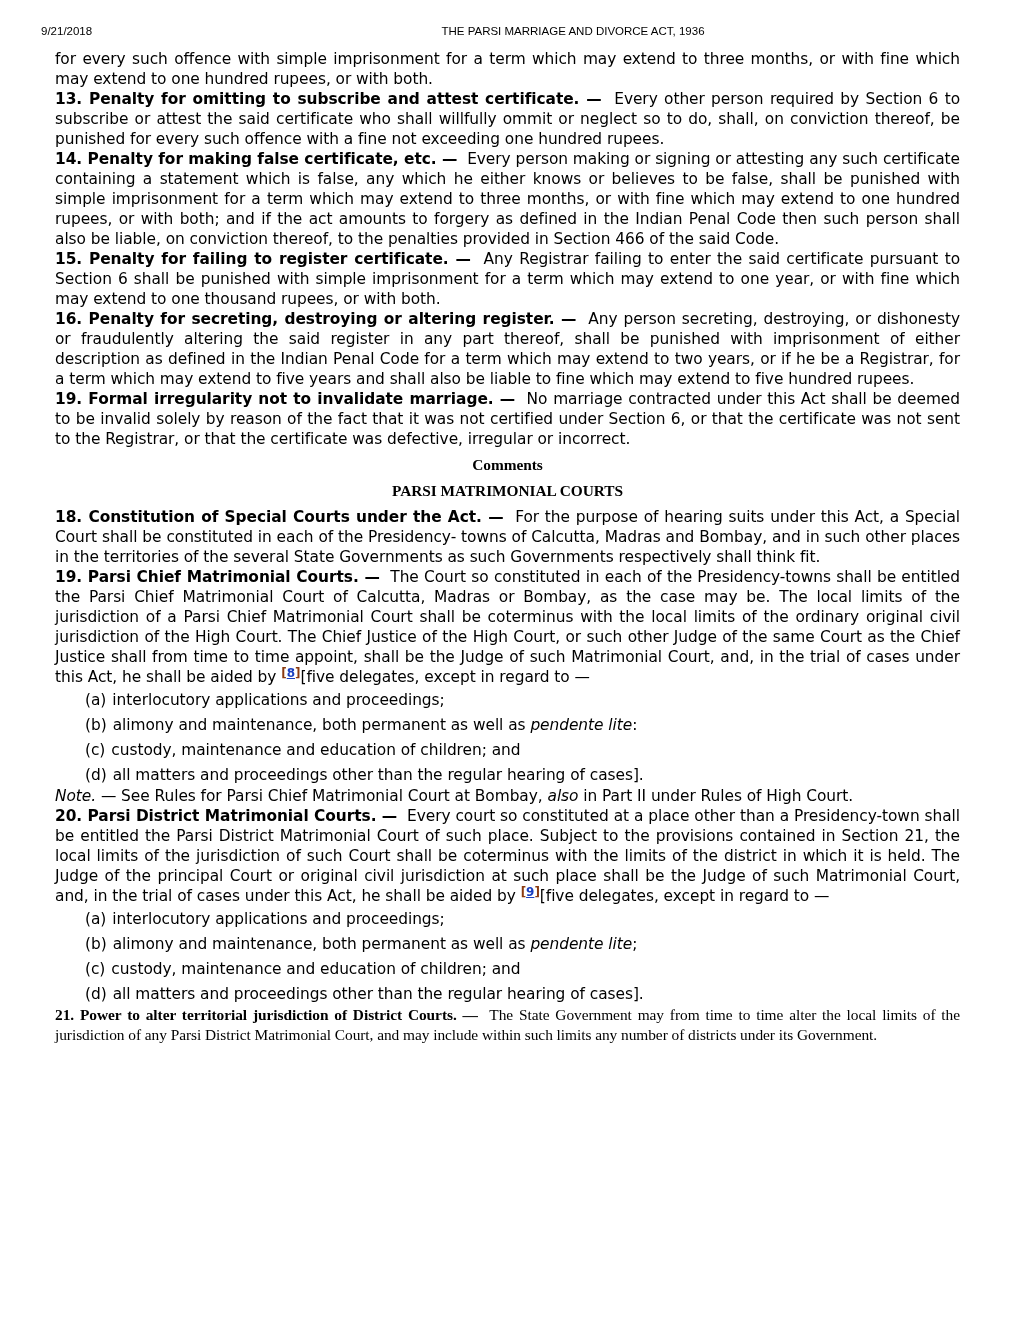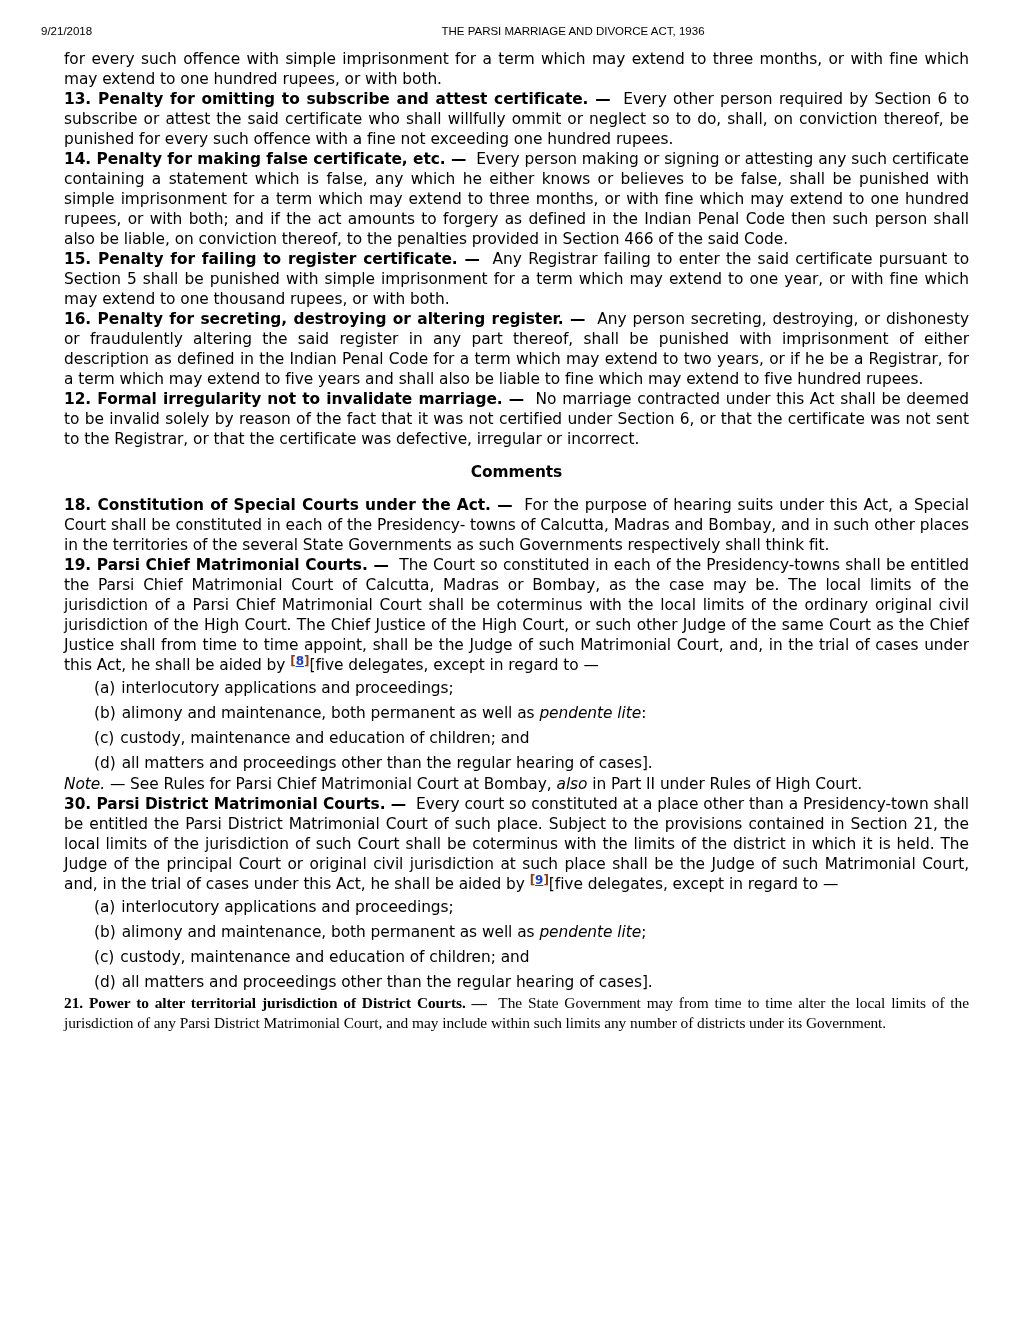--- a/index.html
+++ b/index.html
@@ -1,26 +1,26 @@
 <!DOCTYPE html>
 <html><head>
 <meta charset="utf-8">
 <style>
   html, body { margin: 0; padding: 0; background: #ffffff; }
   body { width: 1020px; height: 1320px; position: relative; overflow: hidden; color: #000; }
   .hdr { position: absolute; top: 25px; left: 8px; width: 1020px; height: 16px;
          font-family: "Liberation Sans", sans-serif; font-size: 11.5px; color: #000; }
   .hdr .date { position: absolute; left: 33px; top: 0; }
   .hdr .title { position: absolute; left: 0; width: 1130px; text-align: center; top: 0; }
-  .page { position: absolute; top: 49px; left: 64px; width: 905px;
+  .page { position: absolute; top: 49px; left: 55px; width: 905px;
           font-family: "DejaVu Sans", sans-serif; font-size: 15.4px; line-height: 20px;
           letter-spacing: -0.05px; }
   .p { text-align: justify; margin: 0; }
   .b { font-weight: bold; }
-  .center { text-align: center; margin: 13px; }
+  .center { text-align: center; margin: 6px; font-family: Liberation Serif, serif; }
   .items { margin: 3px 0 2px 0; padding: 0; list-style: none; }
   .items li { margin: 0 0 5px 30px; line-height: 20px; }
   .items li .lbl { margin-right: 6px; }
   .fn { font-weight: bold; color: #8b3a0f; font-size: 12px; vertical-align: 5px; line-height: 0; font-family: "DejaVu Sans", sans-serif; }
   .fn a { color: #1b3fbf; text-decoration: underline; }
   i { font-style: italic; }
 </style>
 </head>
 <body>
 
@@ -38,35 +38,36 @@
     <span>Every other person required by Section 6 to subscribe or attest the said certificate who shall willfully ommit or neglect so to do, shall, on conviction thereof, be punished for every such offence with a fine not exceeding one hundred rupees.</span>
   </p>
 
   <p class="p">
     <span class="b">14. Penalty for making false certificate, etc. —</span>&nbsp;
     <span>Every person making or signing or attesting any such certificate containing a statement which is false, any which he either knows or believes to be false, shall be punished with simple imprisonment for a term which may extend to three months, or with fine which may extend to one hundred rupees, or with both; and if the act amounts to forgery as defined in the Indian Penal Code then such person shall also be liable, on conviction thereof, to the penalties provided in Section 466 of the said Code.</span>
   </p>
 
   <p class="p">
     <span class="b">15. Penalty for failing to register certificate. —</span>&nbsp;
-    <span>Any Registrar failing to enter the said certificate pursuant to Section 5 shall be punished with simple imprisonment for a term which may extend to one year, or with fine which may extend to one thousand rupees, or with both.</span>
+    <span>Any Registrar failing to enter the said certificate pursuant to Section 6 shall be punished with simple imprisonment for a term which may extend to one year, or with fine which may extend to one thousand rupees, or with both.</span>
   </p>
 
   <p class="p">
     <span class="b">16. Penalty for secreting, destroying or altering register. —</span>&nbsp;
     <span>Any person secreting, destroying, or dishonesty or fraudulently altering the said register in any part thereof, shall be punished with imprisonment of either description as defined in the Indian Penal Code for a term which may extend to two years, or if he be a Registrar, for a term which may extend to five years and shall also be liable to fine which may extend to five hundred rupees.</span>
   </p>
 
   <p class="p">
-    <span class="b">12. Formal irregularity not to invalidate marriage. —</span>&nbsp;
+    <span class="b">19. Formal irregularity not to invalidate marriage. —</span>&nbsp;
     <span>No marriage contracted under this Act shall be deemed to be invalid solely by reason of the fact that it was not certified under Section 6, or that the certificate was not sent to the Registrar, or that the certificate was defective, irregular or incorrect.</span>
   </p>
 
   <p class="center b">Comments</p>
 
+  <p class="center b" style="margin-bottom:6px;">PARSI MATRIMONIAL COURTS</p>
 
   <p class="p">
     <span class="b">18. Constitution of Special Courts under the Act. —</span>&nbsp;
     <span>For the purpose of hearing suits under this Act, a Special Court shall be constituted in each of the Presidency- towns of Calcutta, Madras and Bombay, and in such other places in the territories of the several State Governments as such Governments respectively shall think fit.</span>
   </p>
 
   <p class="p">
     <span class="b">19. Parsi Chief Matrimonial Courts. —</span>&nbsp;
     <span>The Court so constituted in each of the Presidency-towns shall be entitled the Parsi Chief Matrimonial Court of Calcutta, Madras or Bombay, as the case may be. The local limits of the jurisdiction of a Parsi Chief Matrimonial Court shall be coterminus with the local limits of the ordinary original civil jurisdiction of the High Court. The Chief Justice of the High Court, or such other Judge of the same Court as the Chief Justice shall from time to time appoint, shall be the Judge of such Matrimonial Court, and, in the trial of cases under this Act, he shall be aided by </span><span class="fn">[<a href="#fn8">8</a>]</span><span>[five delegates, except in regard to —</span>
   </p>
@@ -75,21 +76,21 @@
     <li><span class="lbl">(b)</span><span>alimony and maintenance, both permanent as well as </span><i>pendente lite</i><span>:</span></li>
     <li><span class="lbl">(c)</span><span>custody, maintenance and education of children; and</span></li>
     <li><span class="lbl">(d)</span><span>all matters and proceedings other than the regular hearing of cases].</span></li>
   </ul>
 
   <p class="p" style="margin-top:-4px;">
     <i>Note.</i><span> — See Rules for Parsi Chief Matrimonial Court at Bombay, </span><i>also</i><span> in Part II under Rules of High Court.</span>
   </p>
 
   <p class="p">
-    <span class="b">30. Parsi District Matrimonial Courts. —</span>&nbsp;
+    <span class="b">20. Parsi District Matrimonial Courts. —</span>&nbsp;
     <span>Every court so constituted at a place other than a Presidency-town shall be entitled the Parsi District Matrimonial Court of such place. Subject to the provisions contained in Section 21, the local limits of the jurisdiction of such Court shall be coterminus with the limits of the district in which it is held. The Judge of the principal Court or original civil jurisdiction at such place shall be the Judge of such Matrimonial Court, and, in the trial of cases under this Act, he shall be aided by </span><span class="fn">[<a href="#fn9">9</a>]</span><span>[five delegates, except in regard to —</span>
   </p>
   <ul class="items">
     <li><span class="lbl">(a)</span><span>interlocutory applications and proceedings;</span></li>
     <li><span class="lbl">(b)</span><span>alimony and maintenance, both permanent as well as </span><i>pendente lite</i><span>;</span></li>
     <li><span class="lbl">(c)</span><span>custody, maintenance and education of children; and</span></li>
     <li><span class="lbl">(d)</span><span>all matters and proceedings other than the regular hearing of cases].</span></li>
   </ul>
 
   <p class="p" style="margin-top:-4px;font-family:Liberation Serif, serif;">

